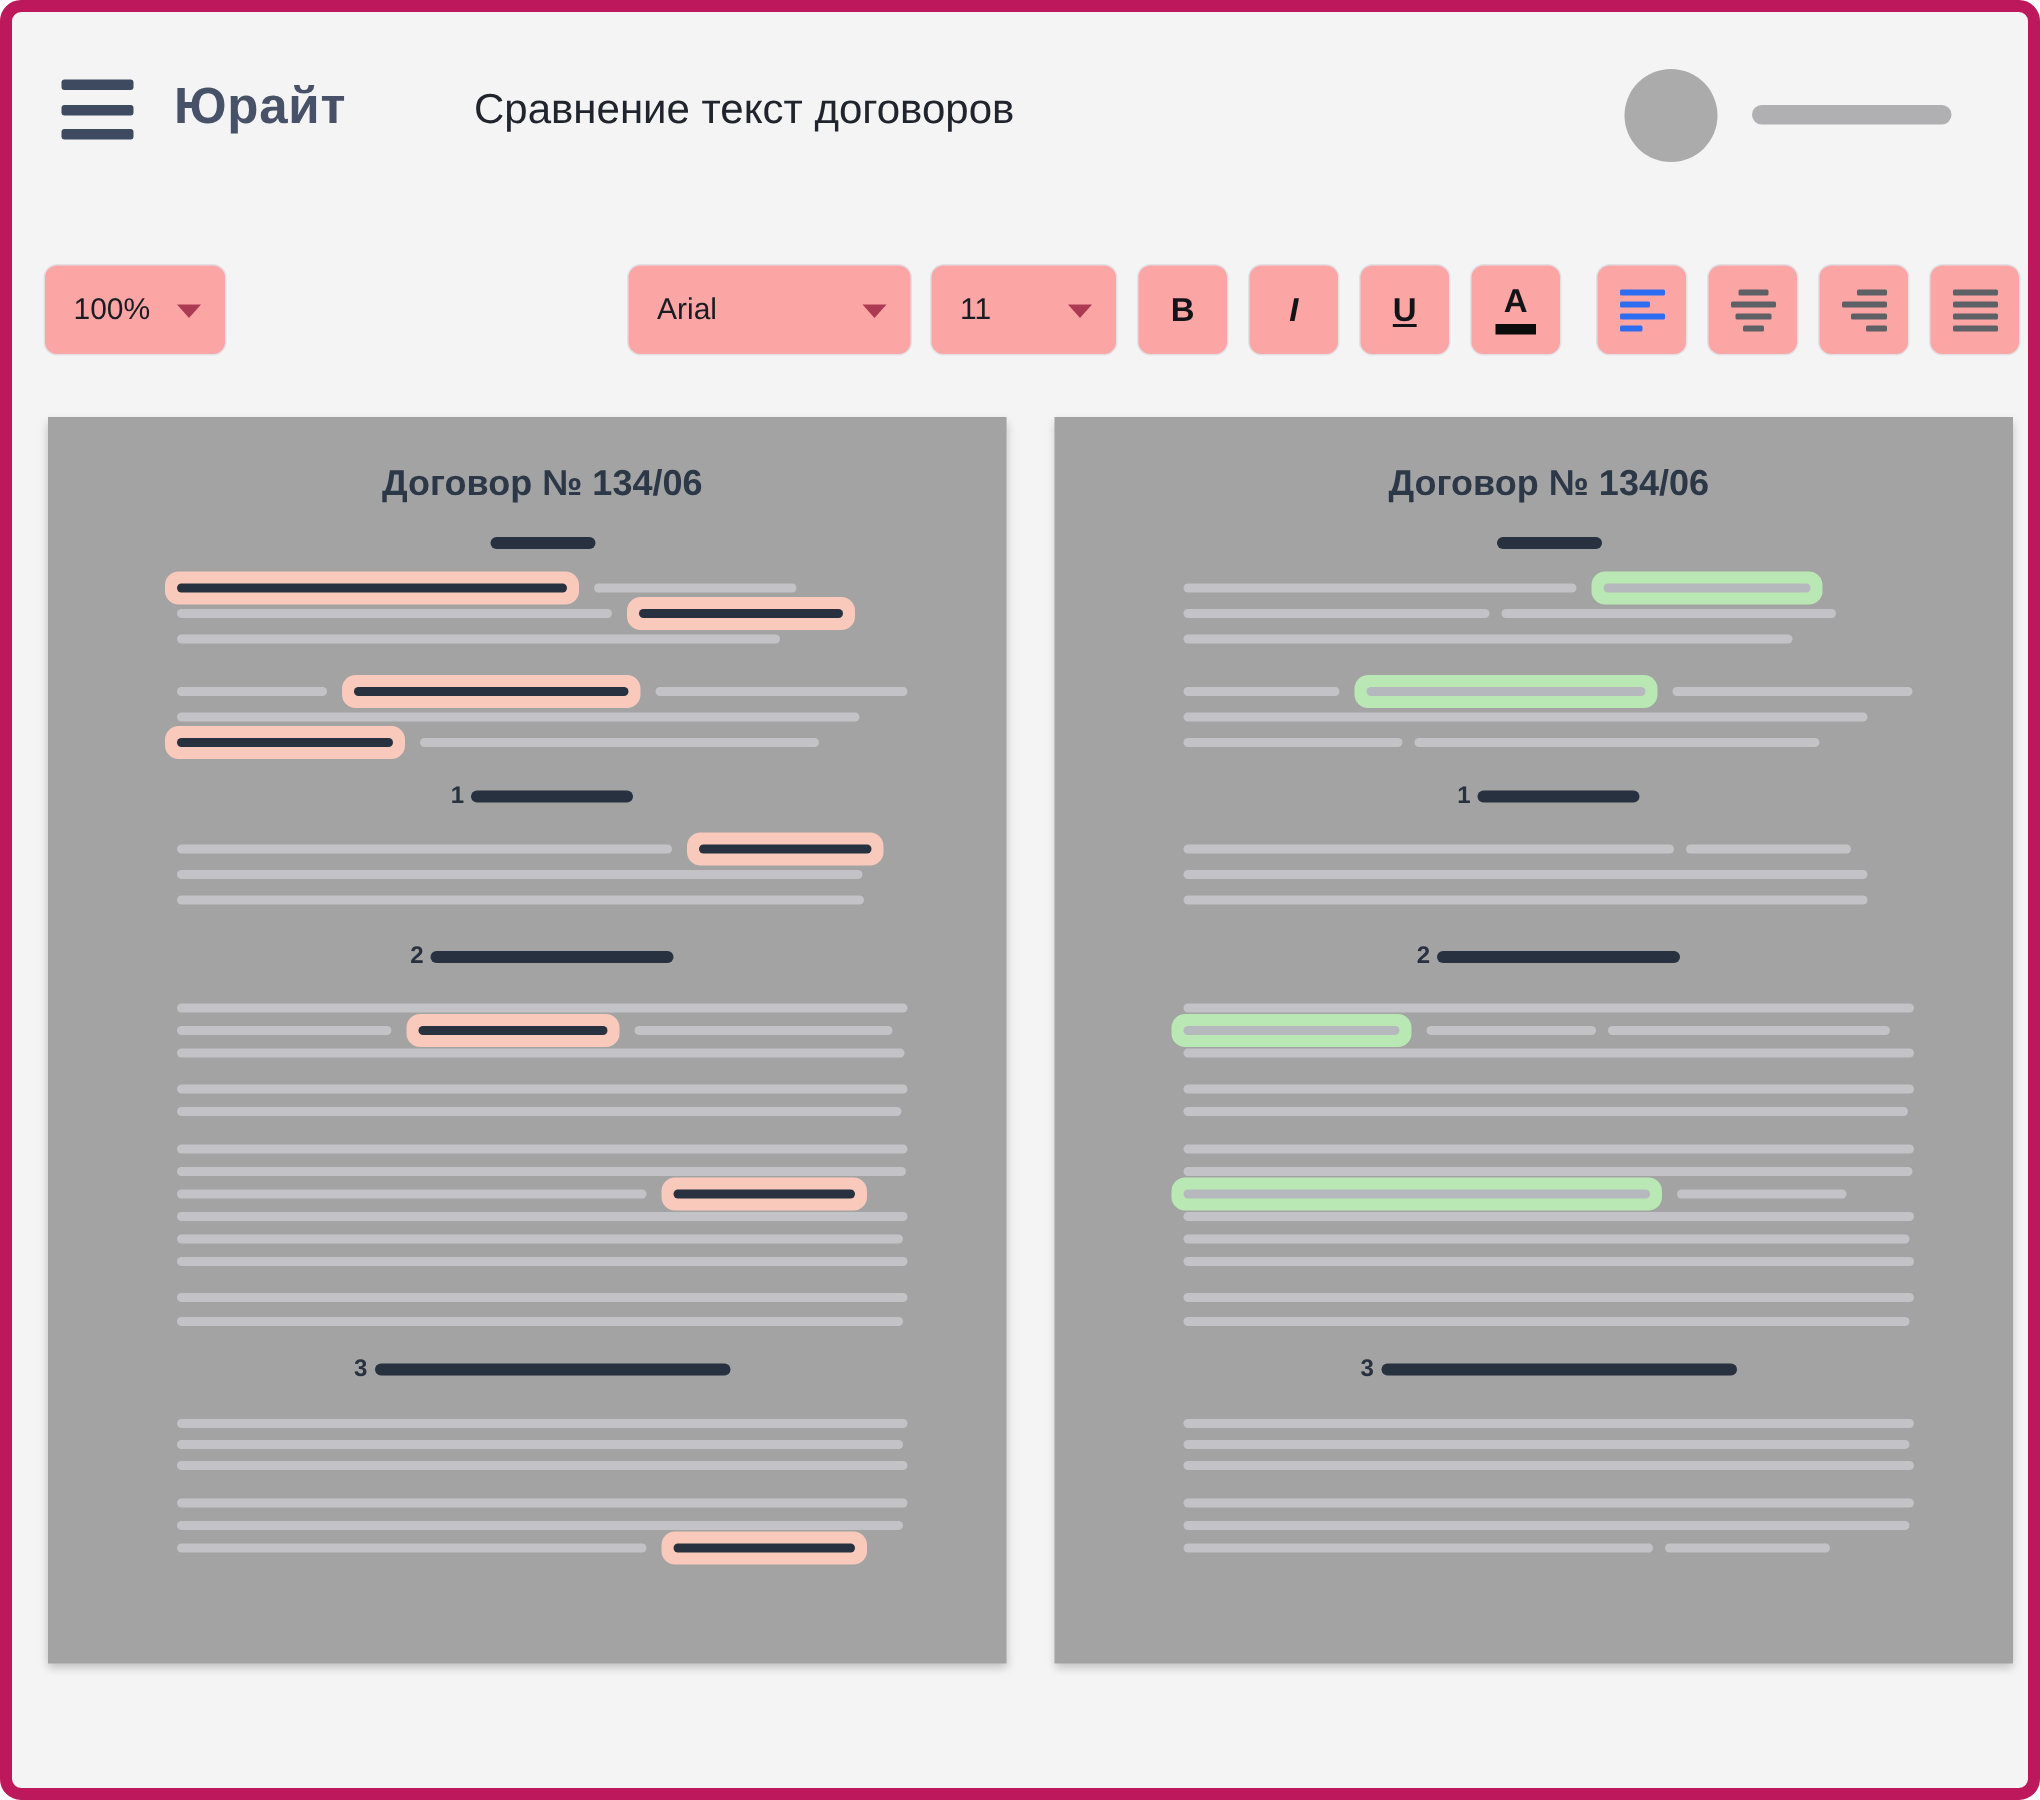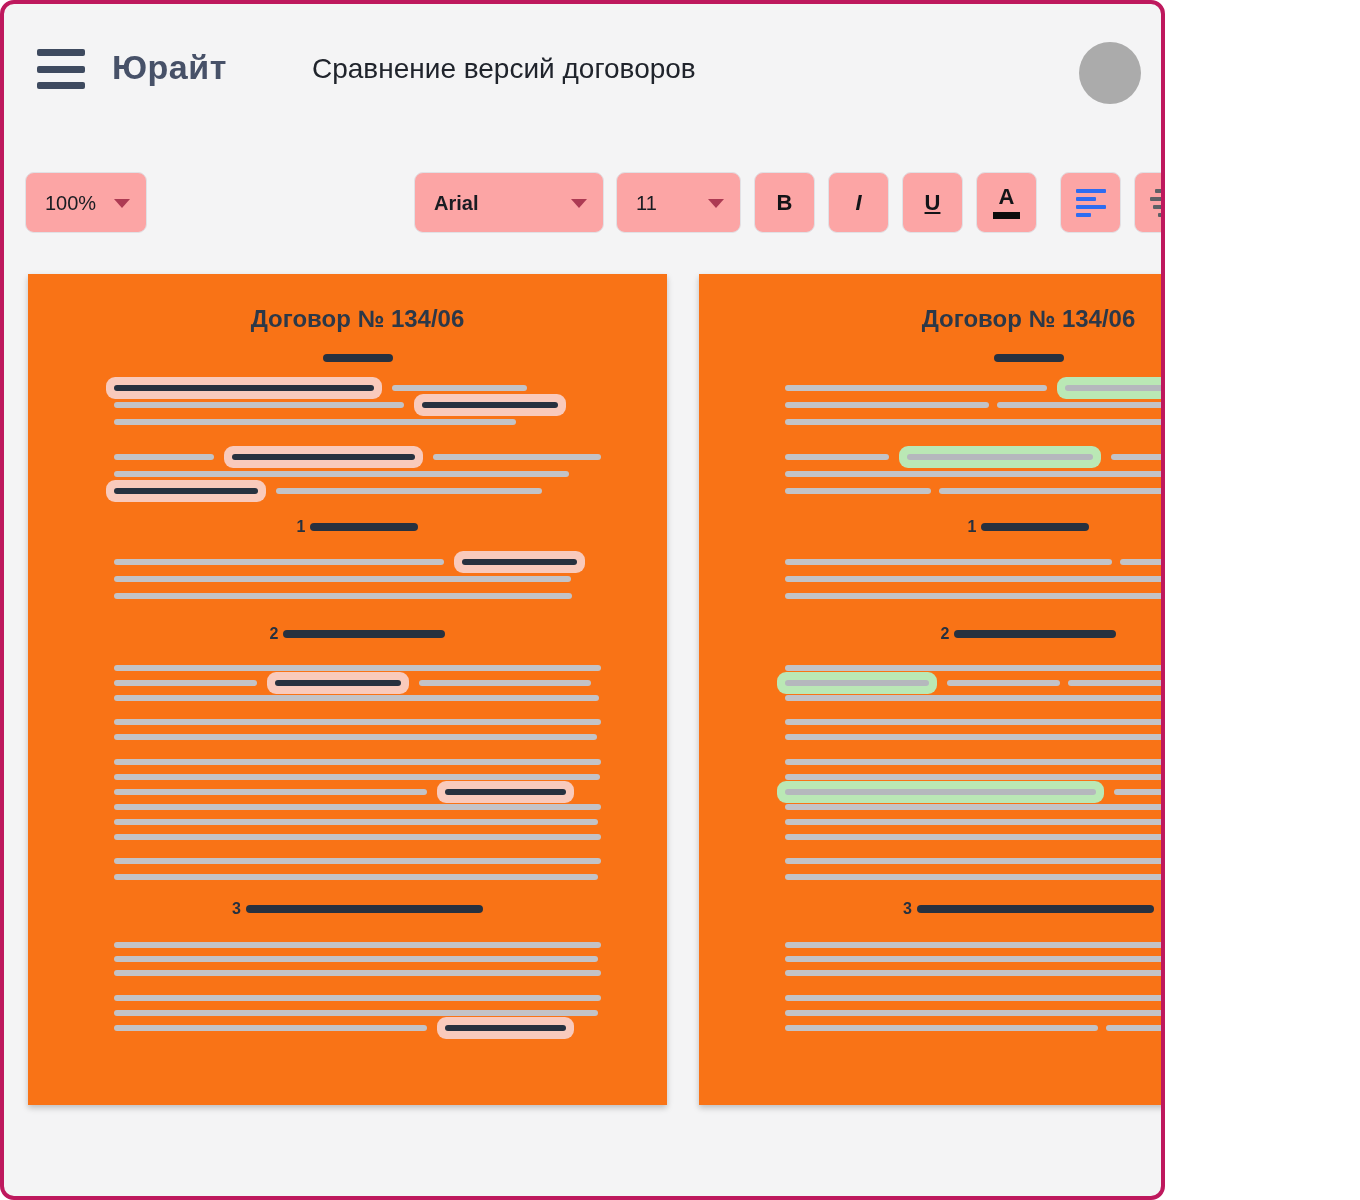--- a/index.html
+++ b/index.html
@@ -1,18 +1,18 @@
 <!DOCTYPE html>
 <html style="--caret: #ad3a53; --blue: #2e6cf1; --dark: #27313f; --graybar: #c3c3c7; --pink: #f9cabc; --green: #bae8b5; --greeninner: #b5b8bd;"><head>
 <meta charset="utf-8">
 <style>
   html,body{margin:0;padding:0;background:#fff;}
   .app{
-    position:relative;width:1165px;height:1200px;box-sizing:border-box;
-    background:#f4f4f5;border:4px solid #be185d;border-radius:14px;overflow:hidden;
+    position:relative;width:1360px;height:1200px;box-sizing:border-box;
+    background:#f4f4f5;border:8px solid #be185d;border-radius:14px;overflow:hidden;
     font-family:"Liberation Sans","DejaVu Sans",sans-serif;
   }
   
   .hamburger{position:absolute;left:33px;top:45px;width:48px;height:40px;cursor:pointer;
     display:flex;flex-direction:column;justify-content:space-between;background:none;border:none;padding:0;}
   .hamburger .hbar{height:7px;border-radius:2px;background:#3e4a5f;}
   .logo{position:absolute;left:108px;top:44px;font-size:34px;font-weight:bold;color:#475168;letter-spacing:.5px;}
   .page-title{position:absolute;left:308px;top:49px;font-size:28px;color:#20242c;}
   .avatar{position:absolute;left:1075px;top:38px;width:62px;height:62px;border-radius:50%;background:#ababab;}
   .user-pill{position:absolute;left:1160px;top:62px;width:133px;height:13px;border-radius:7px;background:#b0b0b3;}
@@ -27,21 +27,21 @@
   .tb-btn .glyph{font-size:22px;color:#121418;font-weight:bold;line-height:1;}
   .glyph-i{font-style:italic;font-weight:bold;}
   .glyph-u{text-decoration:underline;font-weight:bold;}
   .a-wrap{display:flex;flex-direction:column;align-items:center;gap:4px;}
   .a-underline{width:27px;height:7px;background:#0c0c0c;}
   .align-icon{width:30px;display:flex;flex-direction:column;gap:4px;}
   .align-icon .bar{height:4px;border-radius:1px;background:#5d6065;}
   .align-icon.active .bar{background:var(--blue,#2e6cf1);}
   .ai-left{align-items:flex-start}.ai-center{align-items:center}.ai-right{align-items:flex-end}.ai-justify{align-items:stretch}
   
-  .doc{position:absolute;top:270px;width:639px;height:831px;background:#f97316;
+  .doc{position:absolute;top:270px;width:639px;height:831px;background:#a3a3a3;
     box-shadow:0 3px 6px rgba(0,0,0,.22);}
   .doc-inner{padding:30px 66px 0 86px;}
   .doc-title{font-size:24px;font-weight:bold;color:#2c3848;text-align:center;margin-bottom:20px;line-height:30px;}
   .cbar{height:8px;border-radius:4px;background:var(--dark,#27313f);margin:0 auto 23px;}
   .doc-h{display:flex;justify-content:center;align-items:center;gap:5px;height:18px;}
   .doc-h-num{font-size:16px;font-weight:bold;color:var(--dark,#27313f);line-height:1;}
   .doc-h-bar{height:8px;border-radius:4px;background:var(--dark,#27313f);}
   .line{display:flex;gap:8px;height:6px;align-items:center;}
   .seg{height:6px;border-radius:3px;flex:0 0 auto;}
   .seg-gray{background:var(--graybar,#c3c3c7);}
@@ -58,29 +58,29 @@
 <body>
 
 <div class="app">
 
   <button class="hamburger">
     <span class="hbar"></span>
     <span class="hbar"></span>
     <span class="hbar"></span>
   </button>
   <div class="logo">Юрайт</div>
-  <div class="page-title">Сравнение версий договоров</div>
+  <div class="page-title">Сравнение текст договоров</div>
   <div class="avatar"></div>
   <div class="user-pill"></div>
 
   <div class="tb tb-select" style="left:21px;width:122px;">
     <span class="lbl">100%</span>
     <span class="caret"></span>
   </div>
-  <div class="tb tb-select" style="left:410px;width:190px;font-weight:bold;">
+  <div class="tb tb-select" style="left:410px;width:190px;">
     <span class="lbl">Arial</span>
     <span class="caret"></span>
   </div>
   <div class="tb tb-select" style="left:612px;width:125px;">
     <span class="lbl">11</span>
     <span class="caret"></span>
   </div>
 
   <button class="tb tb-btn" style="left:750px;">
     <span class="glyph">B</span>

